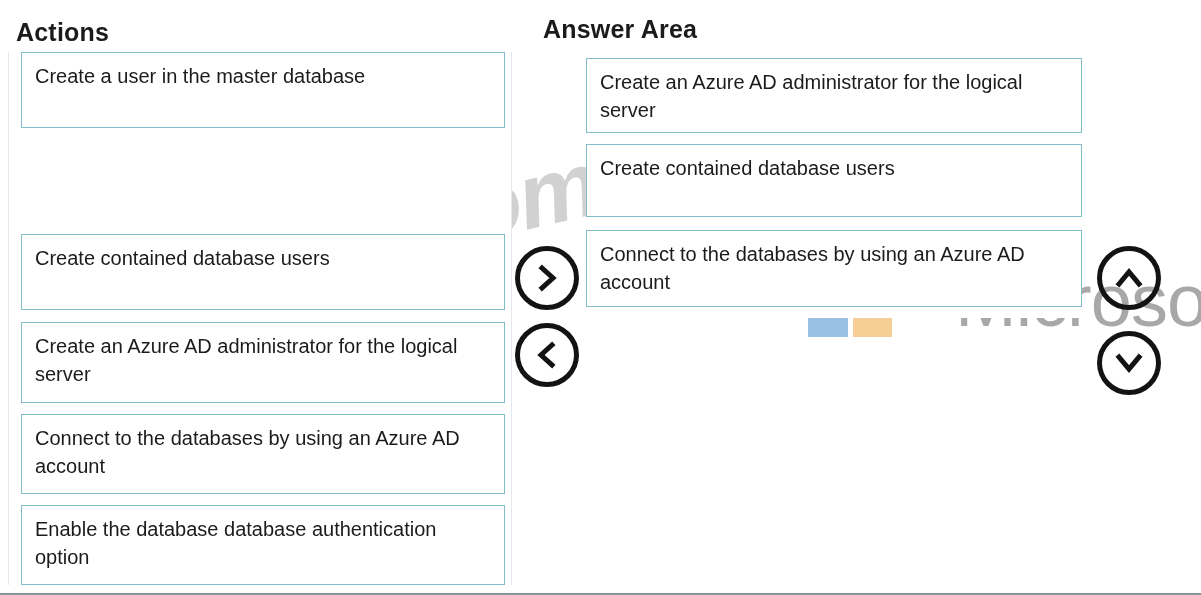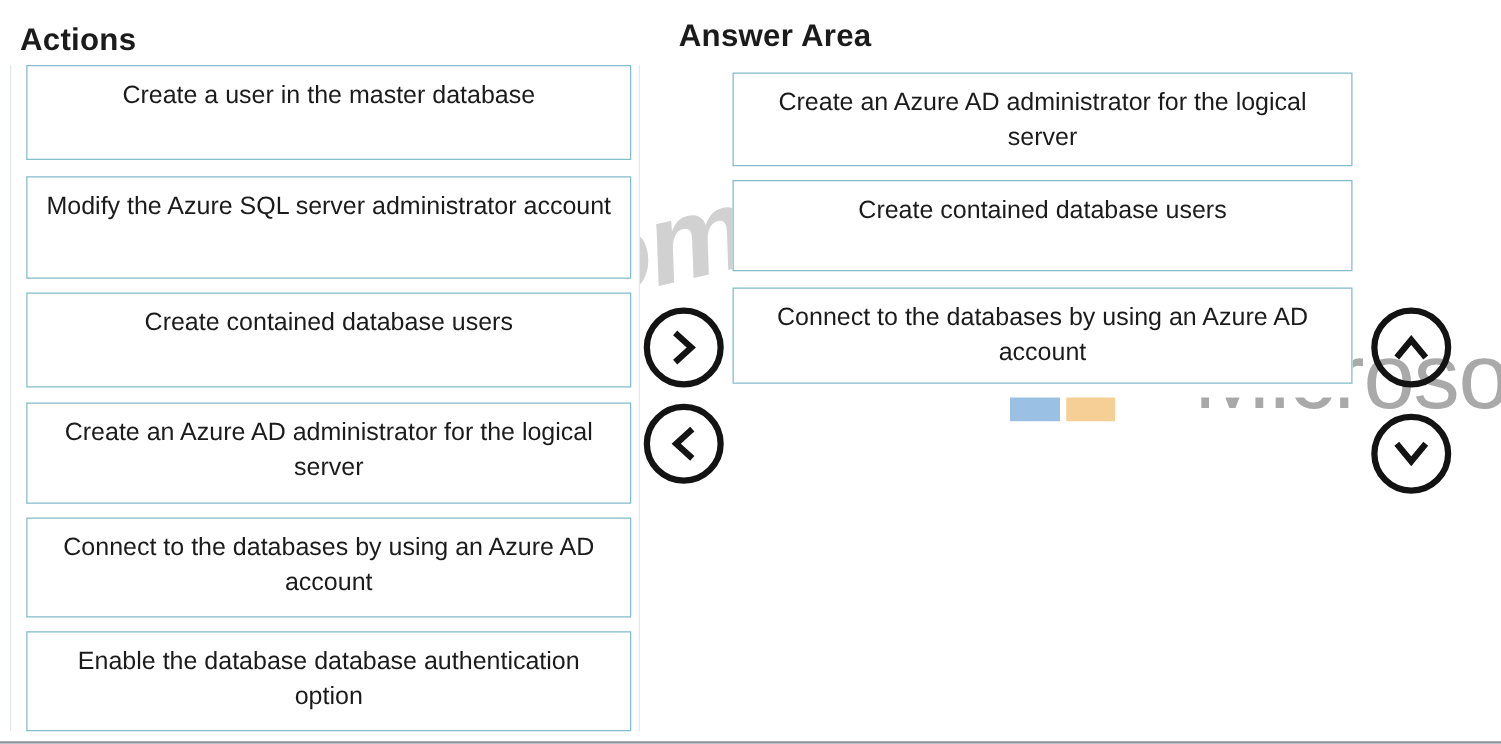--- a/index.html
+++ b/index.html
@@ -114,21 +114,21 @@
     background: #ffffff;
     padding: 9px 13px 0 13px;
     font-size: 20px;
     line-height: 28px;
     color: #1b1b1b;
   }
   .item-box.answer {
     left: 0;
     width: 496px;
   }
-  .item-text { display: block; text-align: center; }
+  .item-text { display: block; }
 
   
   .circle-btn {
     position: absolute;
     width: 64px;
     height: 64px;
     border-radius: 50%;
     border: 5px solid #131313;
     background: transparent;
     z-index: 3;
@@ -167,23 +167,20 @@
     <div class="heading" id="heading-actions">Actions</div>
 
     <div class="heading" id="heading-answer">Answer Area</div>
 
     <div class="column" id="actions-column">
 
       <div class="item-box" style="top:0px;height:76px">
         <span class="item-text">Create a user in the master database</span>
       </div>
 
-      <div class="item-box" style="top:89px;height:82px">
-        <span class="item-text">Modify the Azure SQL server administrator account</span>
-      </div>
 
       <div class="item-box" style="top:182px;height:76px">
         <span class="item-text">Create contained database users</span>
       </div>
 
       <div class="item-box" style="top:270px;height:81px">
         <span class="item-text">Create an Azure AD administrator for the logical server</span>
       </div>
 
       <div class="item-box" style="top:362px;height:80px">

